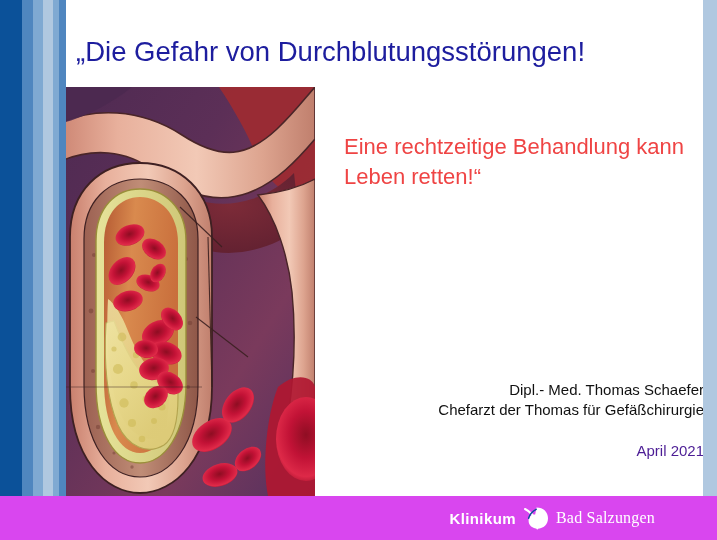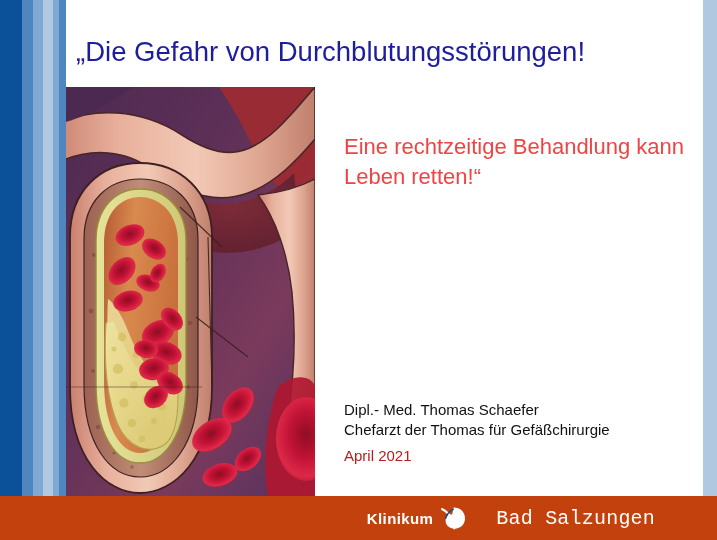--- a/index.html
+++ b/index.html
@@ -44,21 +44,21 @@
     z-index: 3;
   }
 
   
   .footer-bar {
     position: absolute;
     left: 0;
     bottom: 0;
     width: 717px;
     height: 44px;
-    background: #c2410c;
+    background: #d946ef;
     z-index: 4;
   }
   .footer-logo {
     position: absolute;
     right: 62px;
     top: 50%;
     transform: translateY(-50%);
     display: flex;
     align-items: center;
     gap: 7px;
@@ -66,24 +66,23 @@
   }
   .logo-klinikum {
     color: #ffffff;
     font-family: "Liberation Sans", sans-serif;
     font-weight: bold;
     font-size: 15px;
     letter-spacing: 0.4px;
   }
   .logo-salzungen {
     color: #ffffff;
-    font-family: Liberation Mono, monospace;
-    font-size: 20px;
+    font-family: Liberation Serif, serif;
+    font-size: 16px;
     letter-spacing: 0.2px;
-    margin-left: 23px;
   }
   .logo-leaf {
     display: block;
     width: 26px;
     height: 24px;
   }
 
   
   .slide-title {
     position: absolute;
@@ -107,33 +106,34 @@
     color: #ef4444;
     font-size: 22px;
     line-height: 1.36;
     z-index: 2;
   }
 
   
   .presenter {
     position: absolute;
     left: 344px;
-    top: 400px;
+    top: 380px;
     width: 360px;
     z-index: 2;
+    text-align: right;
   }
   .presenter-line {
     color: #111111;
     font-size: 15px;
     line-height: 1.35;
     white-space: nowrap;
   }
   .presenter-date {
-    margin-top: 5px;
-    color: #b91c1c;
+    margin-top: 20px;
+    color: #4c1d95;
     font-size: 15px;
     line-height: 1.35;
   }
 
   
   .illustration {
     position: absolute;
     left: 62px;
     top: 87px;
     width: 253px;

